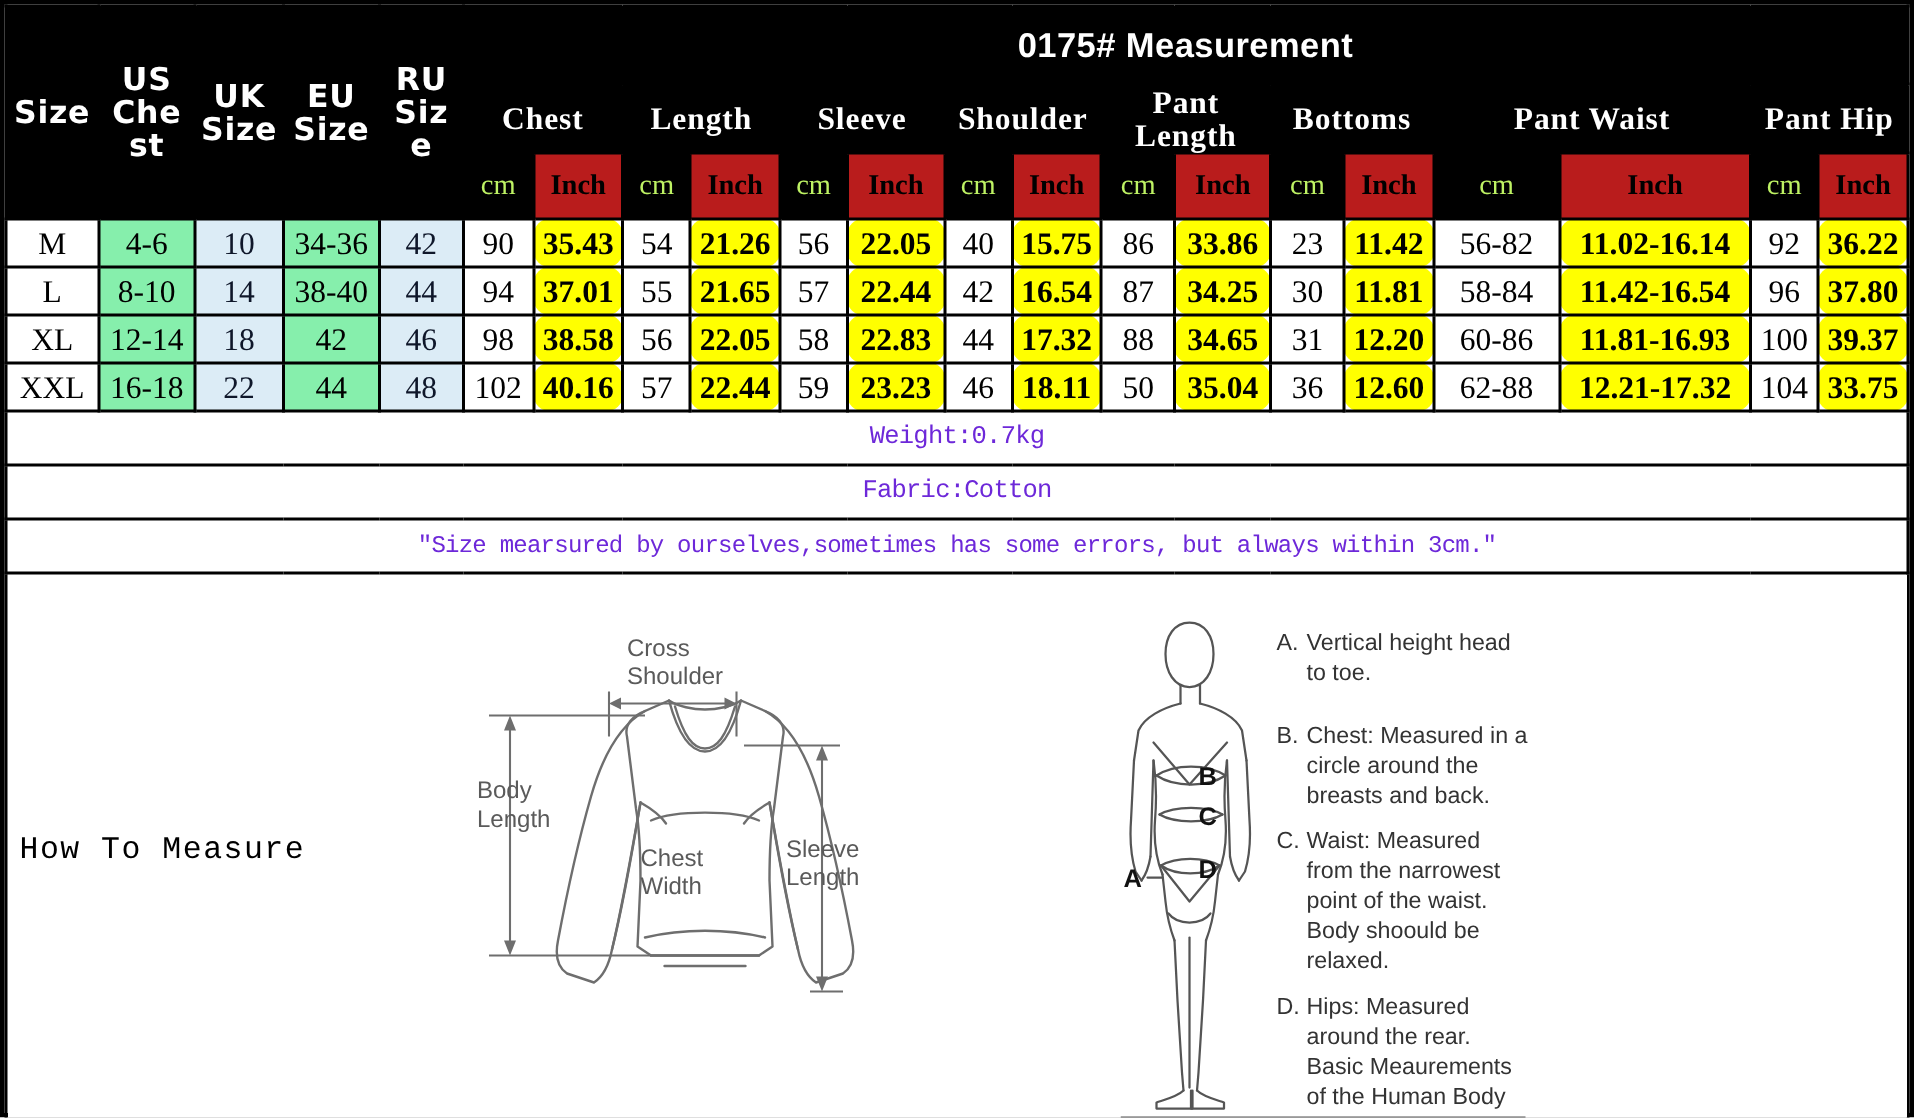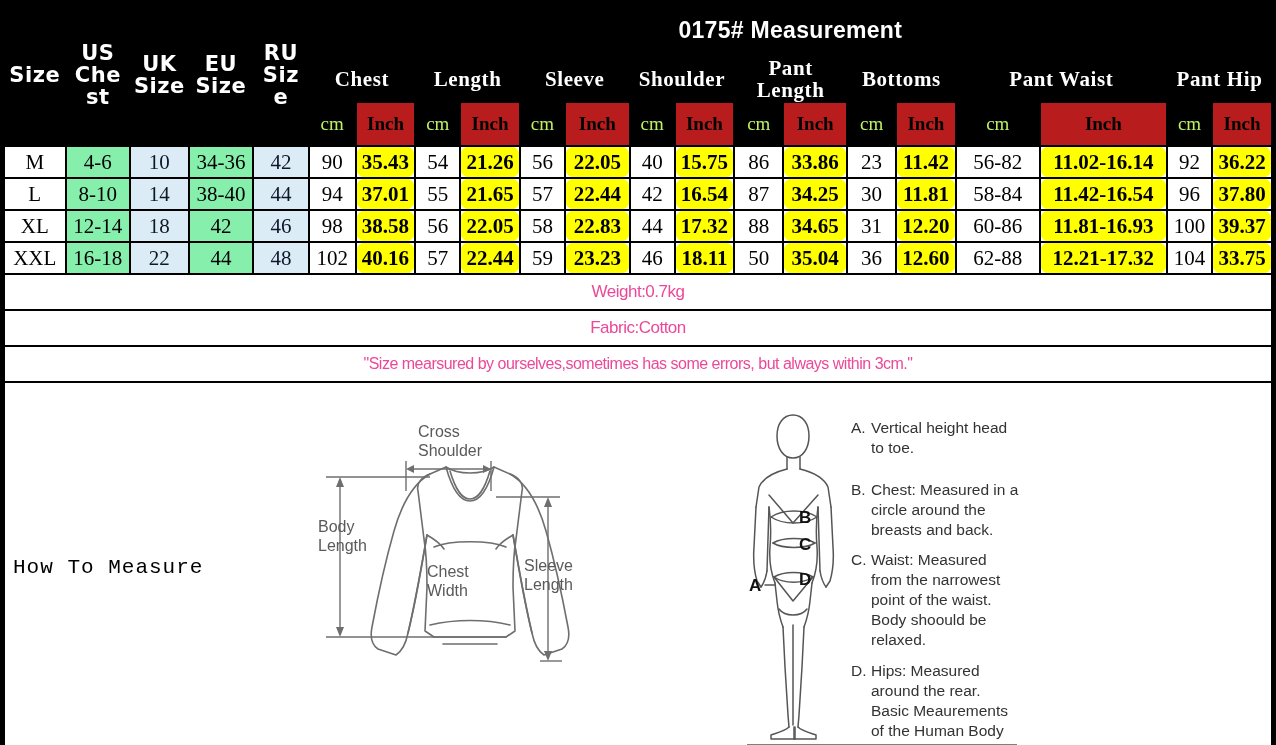--- a/index.html
+++ b/index.html
@@ -88,23 +88,23 @@
   tr.data-row td { height: 30px; }
   .c-size  { background: #ffffff; color: #000000; font-size: 21px; font-weight: normal; }
   .c-peach { background: #86efac; color: #000000; font-size: 21px; }
   .c-blue  { background: #dcecf6; color: #0f172a; font-size: 21px; }
   .c-cm    { background: #ffffff; color: #000000; font-size: 21px; }
   .c-inch  { background: #ffff00; color: #000000; font-size: 21px; font-weight: bold; border-radius: 10px; }
 
   
   .note-row td {
     background: #ffffff;
-    color: #ec4899;
+    color: #6d28d9;
     height: 34px;
-    font-family: Liberation Sans, sans-serif;
+    font-family: Liberation Mono, monospace;
     font-size: 17px;
     letter-spacing: -0.5px;
     text-align: center;
   }
   .note-row.small td { font-size: 16px; }
 
   
   .measure-cell {
     background: #ffffff;
     height: 374px;

